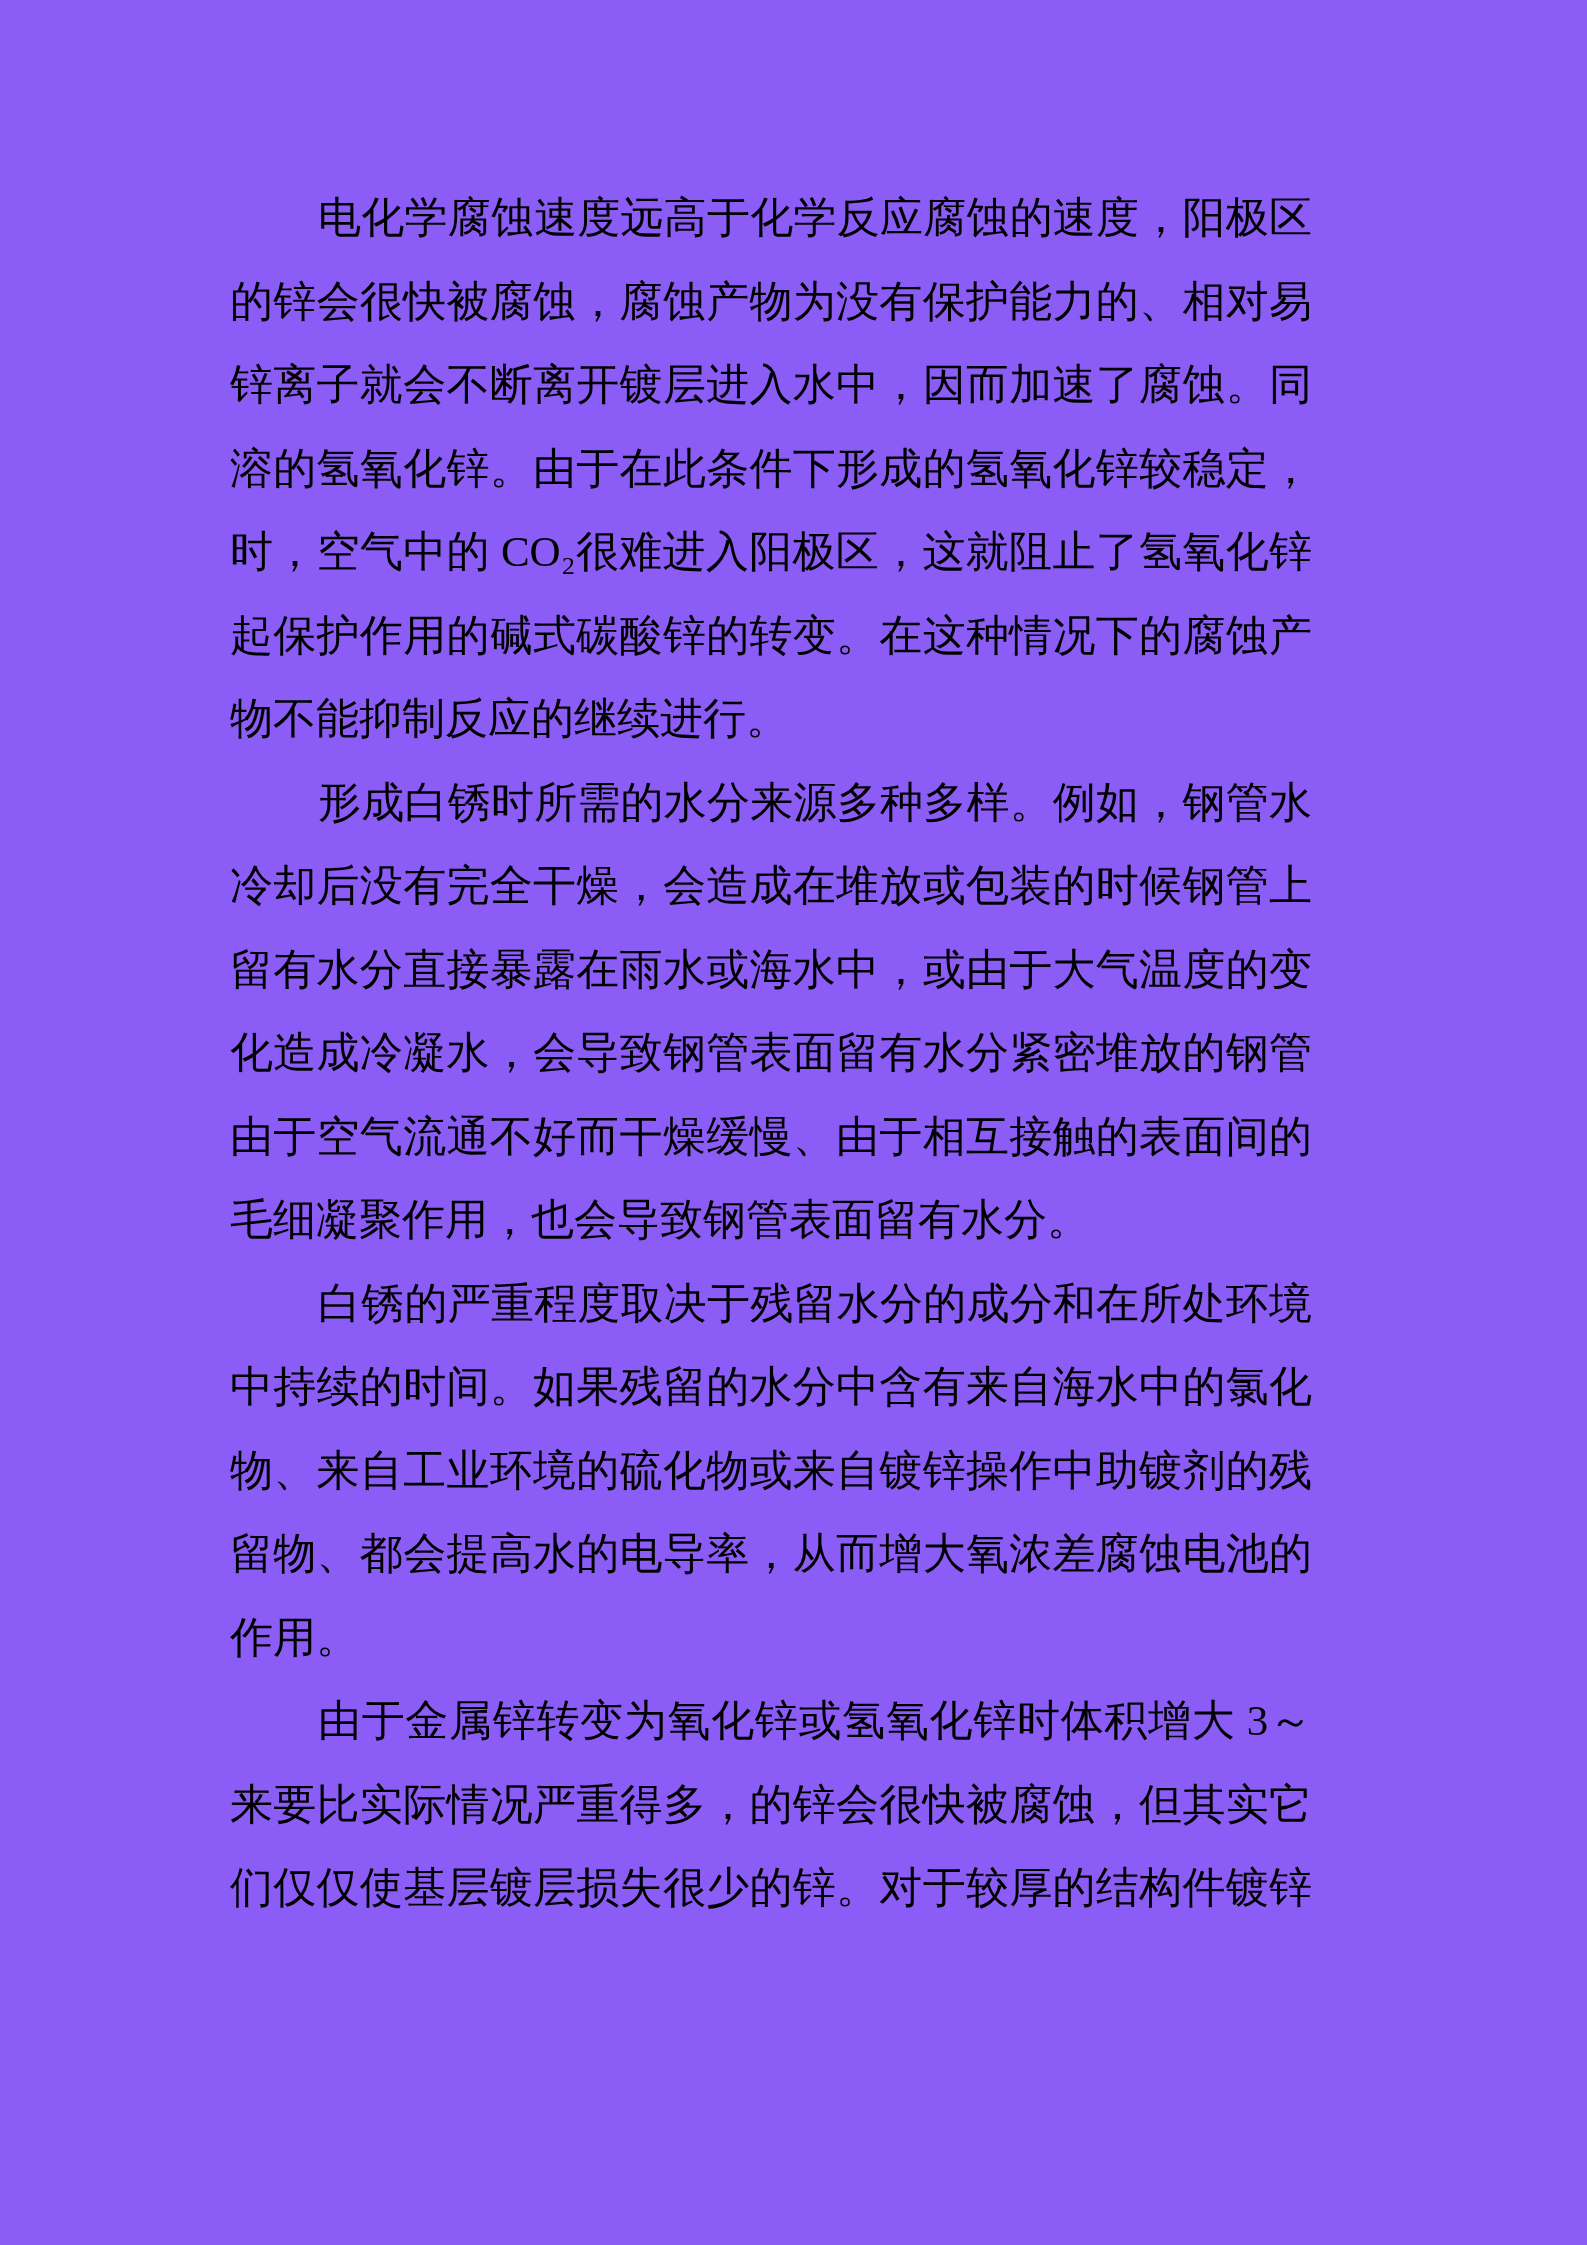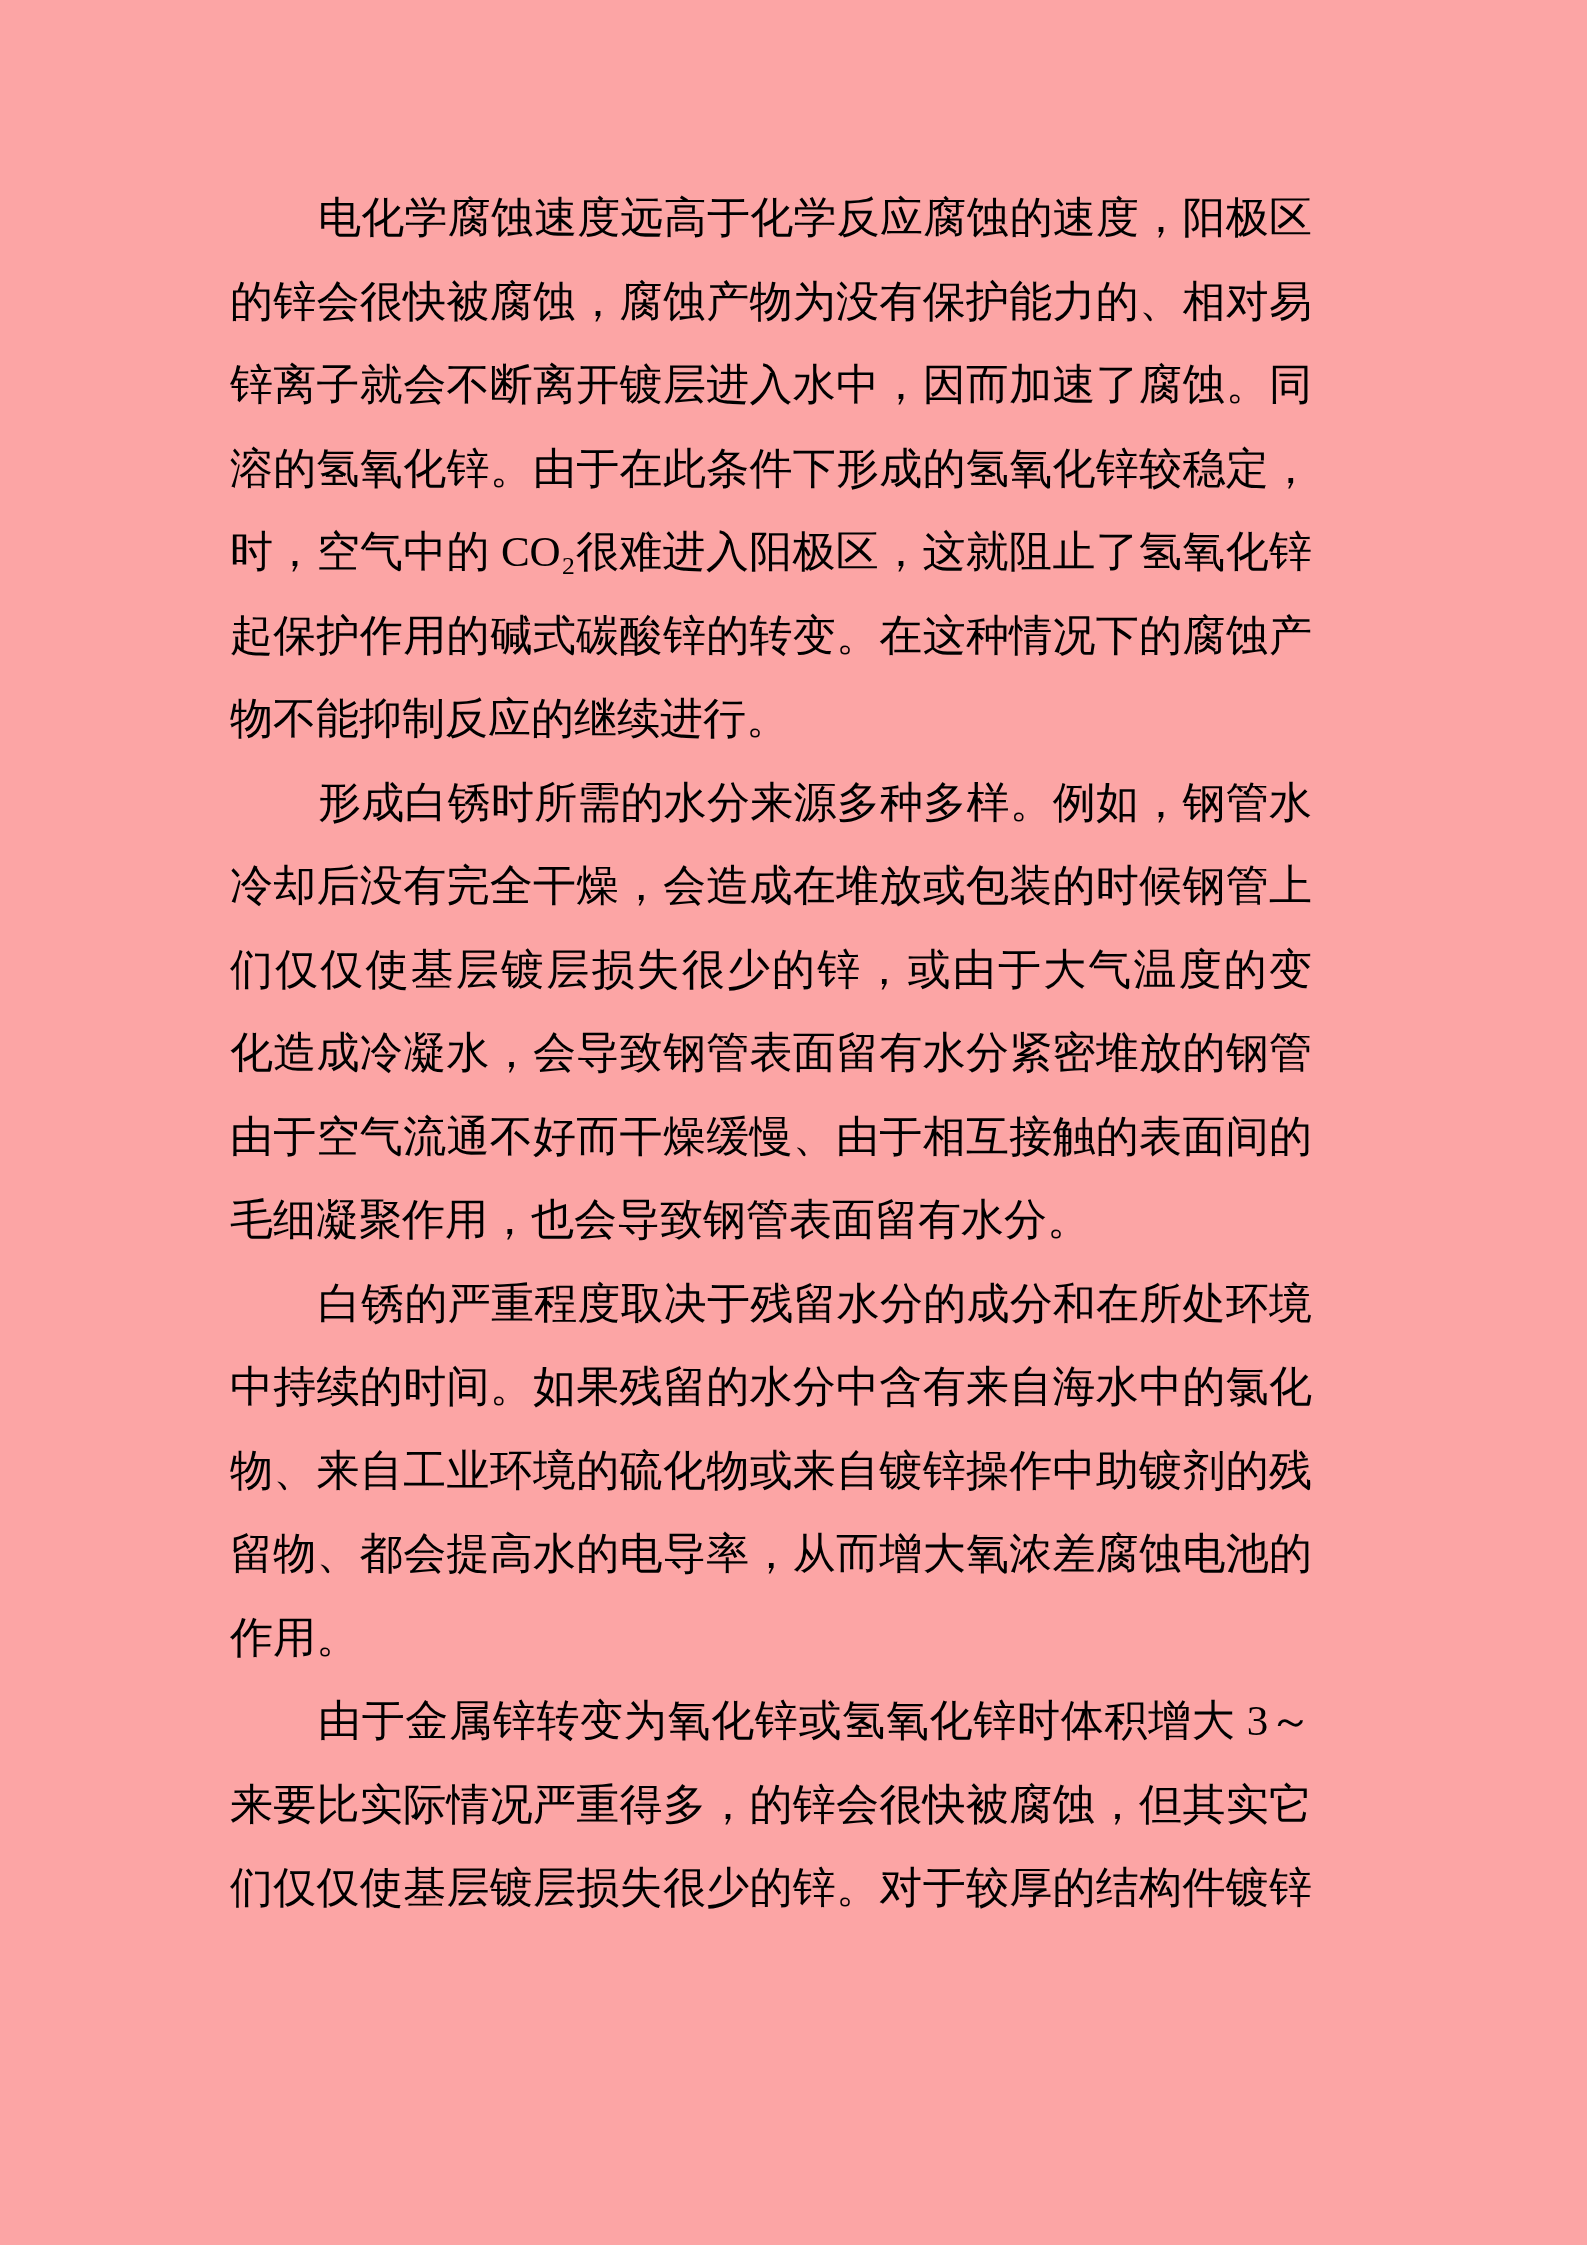--- a/index.html
+++ b/index.html
@@ -4,21 +4,21 @@
   <style>
     html, body {
       margin: 0;
       padding: 0;
       background: #ffffff;
     }
     .sheet {
       position: relative;
       width: 1587px;
       height: 2245px;
-      background: #fca5a5;
+      background: #8b5cf6;
       color: #000000;
       font-family: "Liberation Serif", "DejaVu Serif", serif;
       overflow: hidden;
     }
     .textblock {
       position: absolute;
       left: 230px;
       top: 176px;
       width: 1082px;
     }
@@ -53,21 +53,21 @@
       <div class="line">锌离子就会不断离开镀层进入水中，因而加速了腐蚀。同</div>
       <div class="line">溶的氢氧化锌。由于在此条件下形成的氢氧化锌较稳定，</div>
       <div class="line">时，空气中的 CO₂很难进入阳极区，这就阻止了氢氧化锌向</div>
       <div class="line">起保护作用的碱式碳酸锌的转变。在这种情况下的腐蚀产</div>
       <div class="line para-end">物不能抑制反应的继续进行。</div>
     </div>
 
     <div class="para">
       <div class="line first">形成白锈时所需的水分来源多种多样。例如，钢管水</div>
       <div class="line">冷却后没有完全干燥，会造成在堆放或包装的时候钢管上</div>
-      <div class="line">们仅仅使基层镀层损失很少的锌，或由于大气温度的变</div>
+      <div class="line">留有水分直接暴露在雨水或海水中，或由于大气温度的变</div>
       <div class="line">化造成冷凝水，会导致钢管表面留有水分紧密堆放的钢管</div>
       <div class="line">由于空气流通不好而干燥缓慢、由于相互接触的表面间的</div>
       <div class="line para-end">毛细凝聚作用，也会导致钢管表面留有水分。</div>
     </div>
 
     <div class="para">
       <div class="line first">白锈的严重程度取决于残留水分的成分和在所处环境</div>
       <div class="line">中持续的时间。如果残留的水分中含有来自海水中的氯化</div>
       <div class="line">物、来自工业环境的硫化物或来自镀锌操作中助镀剂的残</div>
       <div class="line">留物、都会提高水的电导率，从而增大氧浓差腐蚀电池的</div>

